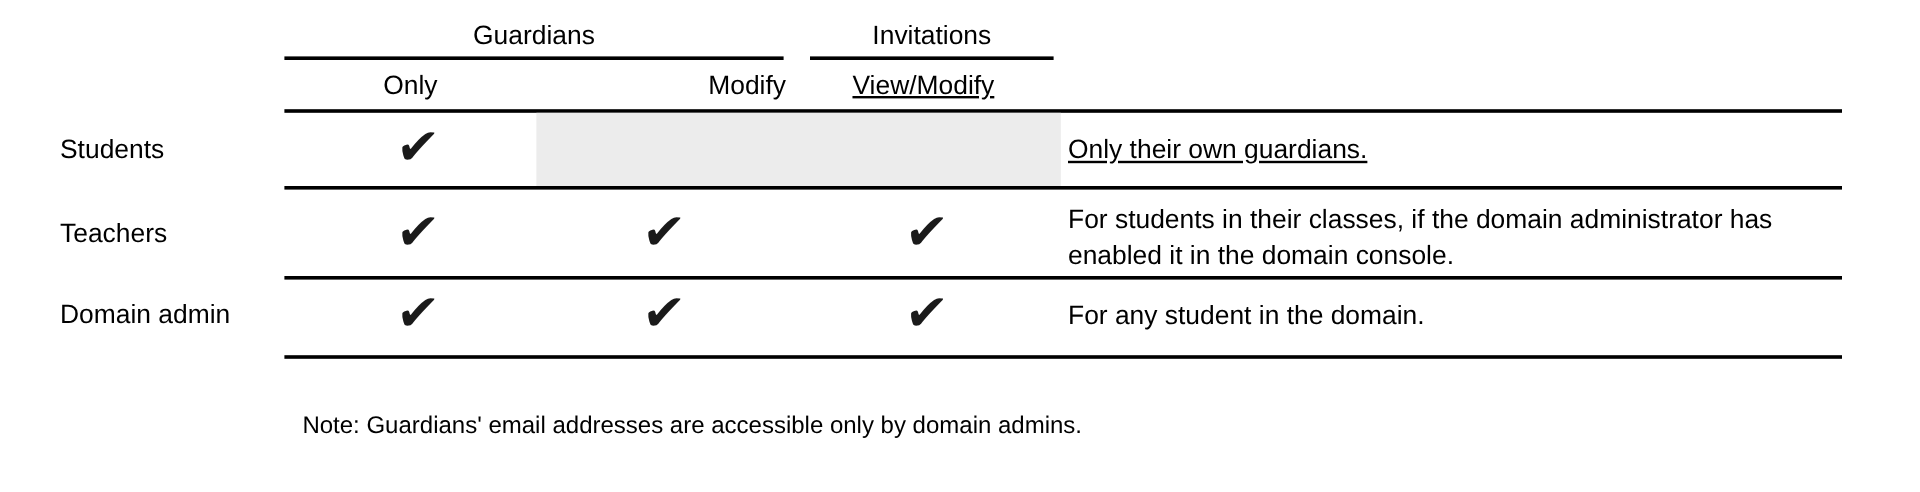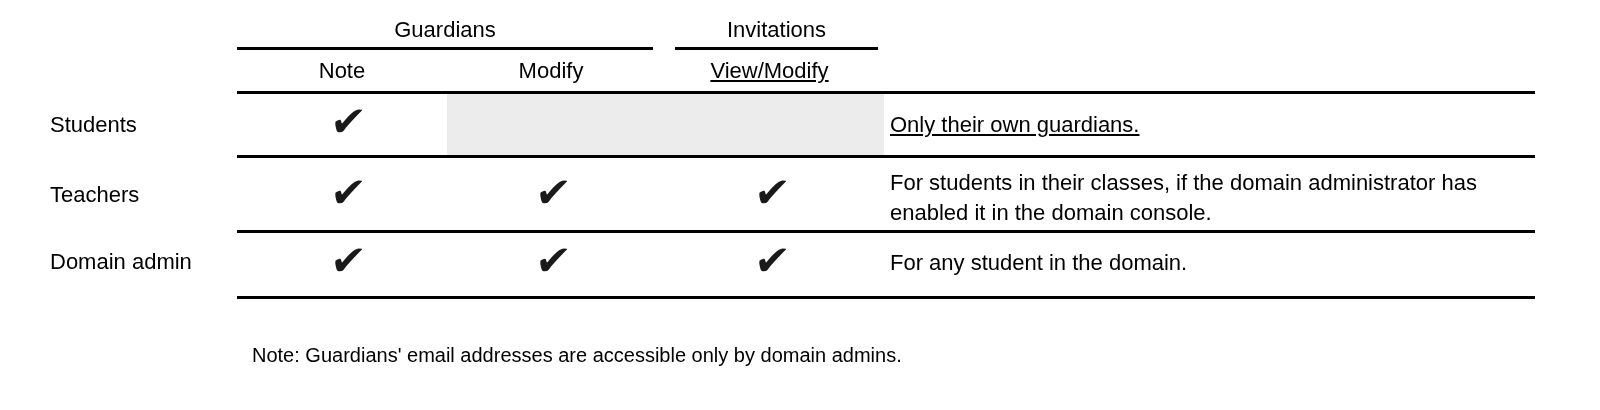--- a/index.html
+++ b/index.html
@@ -30,21 +30,21 @@
   .rule-guardians   { left: 237px; width: 416px;  top: 47px; }
   .rule-invitations { left: 675px; width: 203px;  top: 47px; }
   .rule-full        { left: 237px; width: 1298px; }
   .rule-header { top: 91px; }
   .rule-row1   { top: 155px; }
   .rule-row2   { top: 230px; }
   .rule-bottom { top: 296px; }
 
   
   .ch-view       { left: 237px; width: 210px; top: 58px; }
-  .ch-modify     { left: 447px; width: 208px; top: 58px; }
+  .ch-modify     { left: 447px; width: 208px; top: 58px; text-align: right; }
   .ch-viewmodify { left: 655px; width: 229px; top: 58px; text-decoration: underline; }
 
   
   .gray-cell {
     left: 447px; top: 94px; width: 437px; height: 61px;
     background: #ececec;
   }
 
   
   .row-label { left: 50px; }
@@ -82,21 +82,21 @@
 <body>
 
 <div class="canvas">
 
   <div class="abs txt center gh-guardians">Guardians</div>
   <div class="abs txt center gh-invitations">Invitations</div>
 
   <div class="abs rule rule-guardians"></div>
   <div class="abs rule rule-invitations"></div>
 
-  <div class="abs txt center ch-view">Note</div>
+  <div class="abs txt center ch-view">Only</div>
   <div class="abs txt center ch-modify">Modify</div>
   <div class="abs txt center ch-viewmodify">View/Modify</div>
 
   <div class="abs rule rule-full rule-header"></div>
 
   <div class="abs gray-cell"></div>
 
   <div class="abs txt row-label rl-students">Students</div>
   <span class="check c-view cy-r1">✔</span>
   <div class="abs desc d-r1">Only their own guardians.</div>

